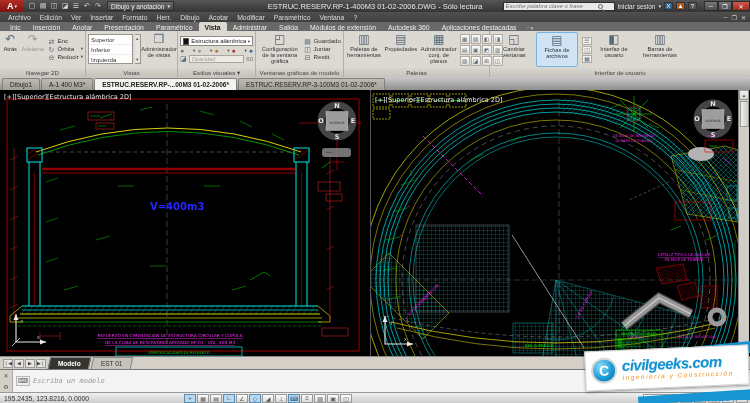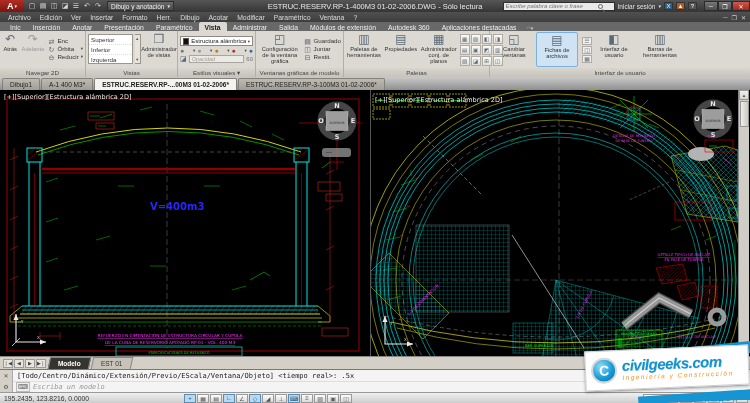--- a/index.html
+++ b/index.html
@@ -656,21 +656,20 @@
         </div>
     </div>
   </div>
 
   <div class="cmd">
     <div class="cmdside">
       <span>✕</span>
       <span>⚙</span>
     </div>
     <div class="cmdrows">
-      <div class="cmdhist">[Todo/Centro/Dinámico/Extensión/Previo/EScala/Ventana/Objeto] &lt;tiempo real&gt;:  .5x</div>
       <div class="cmdprompt">
         <span class="kbd">⌨</span>
         <span class="ptxt">Escriba un modelo</span>
       </div>
     </div>
   </div>
 
   <div class="status">
     <span class="coords">195.2435, 123.8216, 0.0000</span>
     <div class="toggles">

